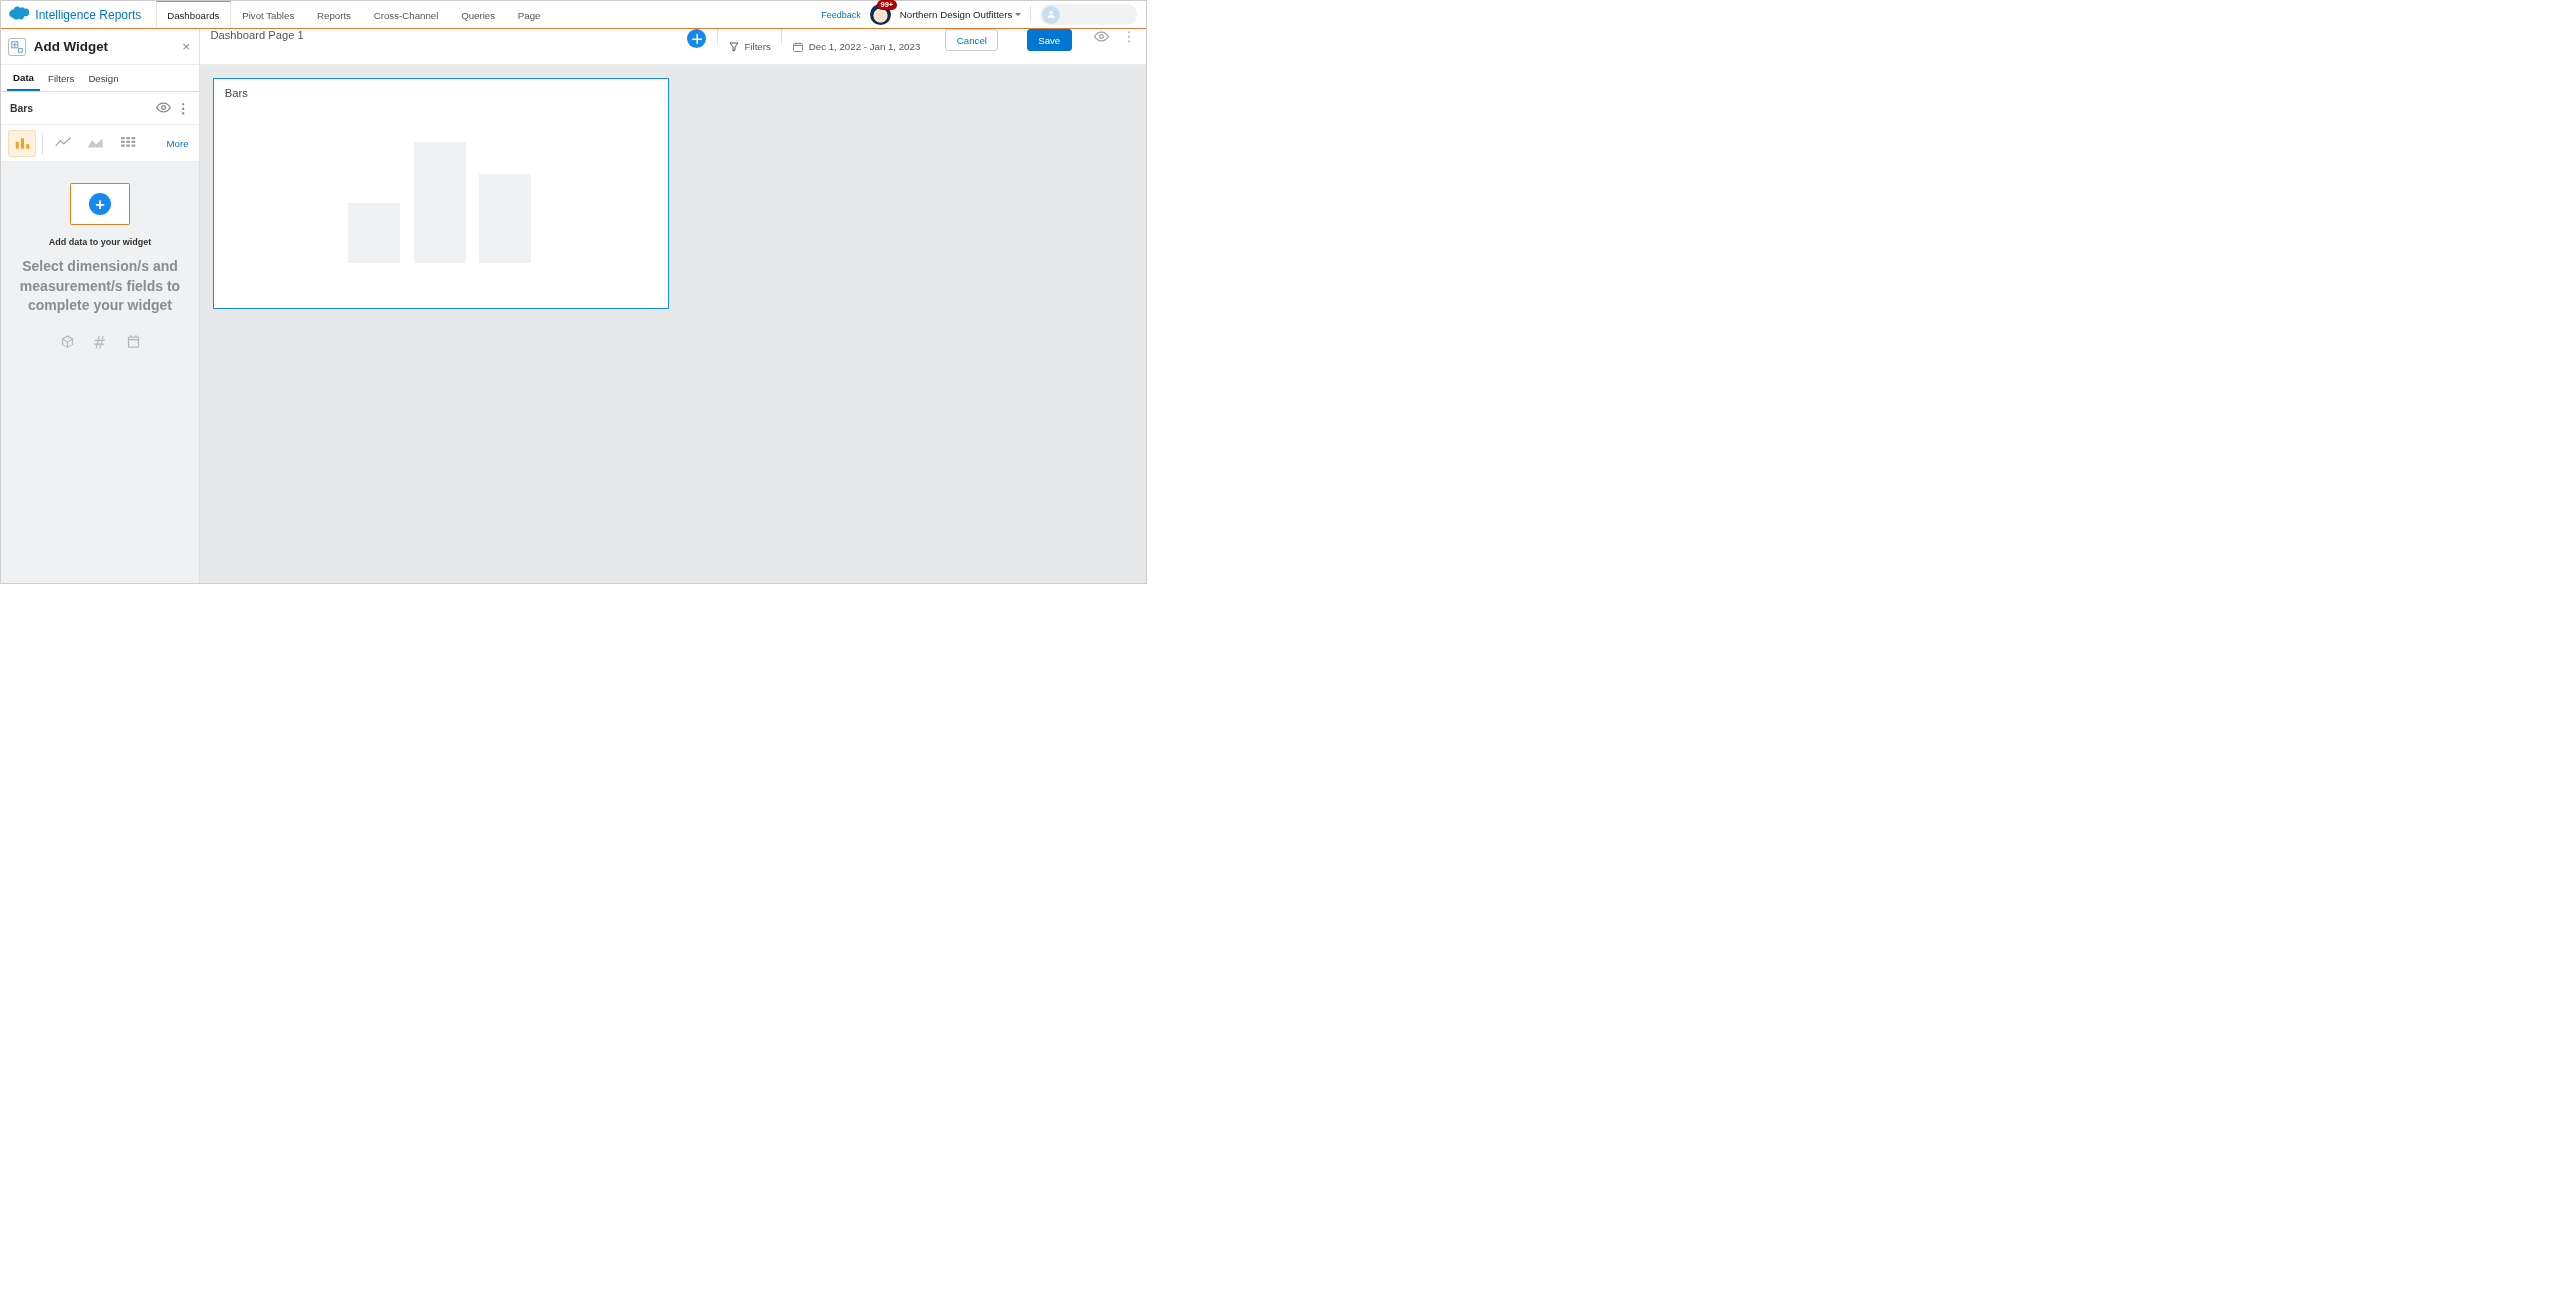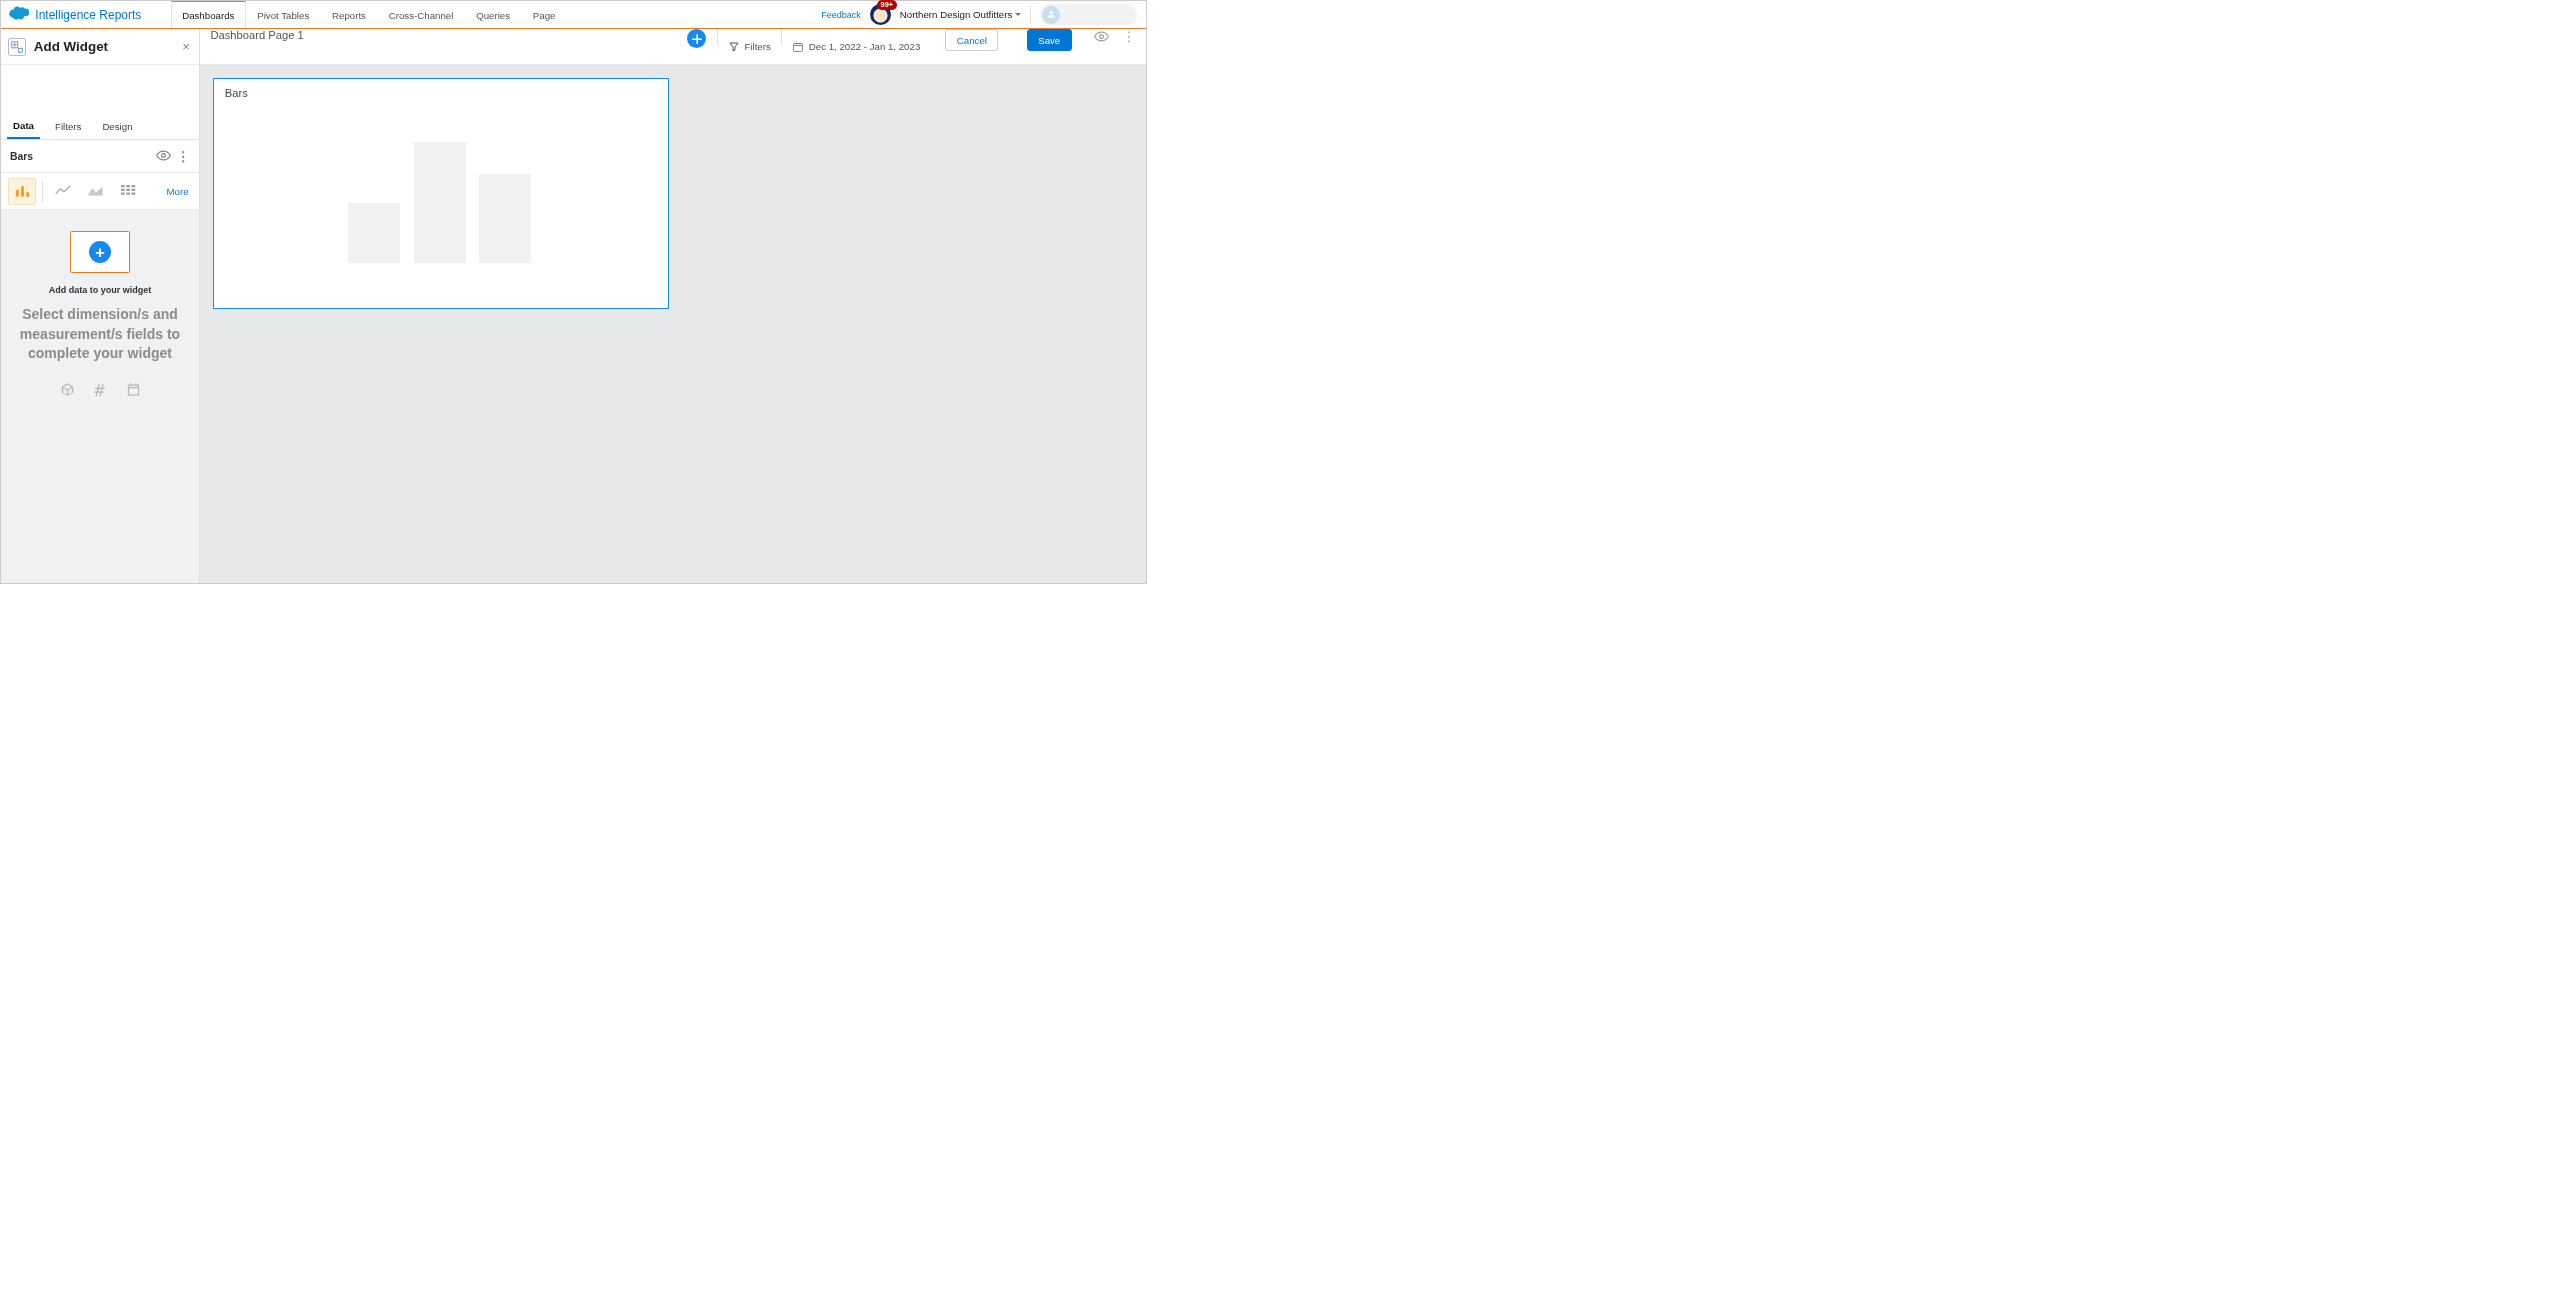--- a/index.html
+++ b/index.html
@@ -2,41 +2,41 @@
 <html style="font-size:12px"><head>
   <meta charset="utf-8">
   <style>
     * { box-sizing: border-box; margin: 0; padding: 0; font-family: -apple-system, BlinkMacSystemFont, "Segoe UI", Helvetica, Arial, sans-serif; }
     body { background: #fff; overflow: hidden; }
     .root { width: 1147px; height: 584px; border: 0.7px solid #ccc; position: relative; display:flex; flex-direction:column; background:#fff;}
     
     .topbar { height: 28px; border-bottom: 1.5px solid #e47a2e; display:flex; align-items:stretch; background:#fff; flex:0 0 auto;}
     .brand { display:flex; align-items:center; padding:0 7.4px 0 6px; gap:6px;}
     .brand-title { color:#0176d3; font-size:12px; font-weight:400;}
-    .main-tabs { display:flex; align-items:stretch; height:100%; margin-left:22px;}
+    .main-tabs { display:flex; align-items:stretch; height:100%; margin-left:7px;}
     .main-tab { display:flex; align-items:center; padding:0 10.4px; font-size:9.7px; color:#555; cursor:pointer; text-align:center; border-top:1.5px solid transparent; border-left:0.7px solid transparent; border-right:0.7px solid transparent;}
     .main-tab.active { color:#222; font-weight:400; border-top:1.5px solid #e47a2e; border-left:0.7px solid #e4e4e4; border-right:0.7px solid #e4e4e4; background:#fff; position:relative; z-index:2;}
     .topbar-right { margin-left:auto; display:flex; align-items:center; gap:9px; padding-right:9px;}
     .feedback { color:#0176d3; font-size:9px;}
     .astro { width:21px; height:21px; border-radius:50%; position:relative; background:radial-gradient(circle at 50% 55%, #fce3cd 0 6.7px, transparent 7.4px), #0e2b5b; display:inline-block;}
     .badge { position:absolute; top:-4.5px; right:-6px; background:#b80000; color:#fff; font-size:7.4px; padding:0.7px 3.7px; border-radius:6.7px; font-weight:700;}
     .org { font-size:9.7px; color:#222; display:flex; align-items:center; gap:3px;}
     .caret-down { width:0; height:0; border-left:3px solid transparent; border-right:3px solid transparent; border-top:3.7px solid #777; display:inline-block;}
     .avatar-pill { display:flex; align-items:center; gap:4.5px; background:#f0f2f4; border-radius:12px; padding:1.5px 9px 1.5px 2.2px; height:21px; width:97px;}
     .avatar { width:18px; height:18px; border-radius:50%; background:#c6def0; display:flex; align-items:center; justify-content:center;}
     .avatar svg{width:10.4px;height:10.4px;fill:#fff}
     
     .body { flex:1 1 auto; display:flex; min-height:0;}
     
     .leftpanel { width:199px; border-right:0.7px solid #e0e0e0; display:flex; flex-direction:column; background:#fff;}
     .lp-header { display:flex; align-items:center; gap:7.4px; padding:6px 9px 6px 7.4px; height:36px; border-bottom:0.7px solid #ececec;}
     .addw-icon { width:18px; height:18px; border:0.7px solid #bbb; border-radius:2.2px; display:flex; align-items:center; justify-content:center; position:relative;}
     .lp-title { font-size:13.4px; font-weight:600; color:#222; flex:1;}
     .close-x { color:#888; font-size:13.4px; cursor:pointer;}
-    .lp-tabs { display:flex; border-bottom:0.7px solid #e0e0e0; height:27px; padding:0 6px; gap:9px; align-items:stretch;margin-top:48px;}
+    .lp-tabs { display:flex; border-bottom:0.7px solid #e0e0e0; height:27px; padding:0 6px; gap:2px; align-items:stretch;}
     .lp-tab { font-size:9.7px; color:#444; display:flex; align-items:center; padding:0 6px; cursor:pointer;}
     .lp-tab.active { color:#111; font-weight:700; border-bottom:2.2px solid #0176d3;}
     .lp-widget-row { display:flex; align-items:center; padding:0 9px; height:33px; border-bottom:0.7px solid #ececec; gap:6px; font-size:10.4px; font-weight:600; color:#333;}
     .lp-widget-row .spacer{flex:1}
     .eyeicon{color:#888}
     .kebab{color:#888;font-size:13.4px;}
     .charttype-row { display:flex; align-items:center; height:37px; padding:0 7.4px; border-bottom:0.7px solid #ececec; gap:4.5px;}
     .ct-btn { width:28px; height:27px; border:0.7px solid transparent; border-radius:2.2px; display:flex; align-items:center; justify-content:center; cursor:pointer; }
     .ct-btn.selected { background:#fdf2dd; border-color:#f0e0bd;}
     .ct-sep{width:0.7px; height:21px; background:#e0e0e0; margin:0 1.5px;}

